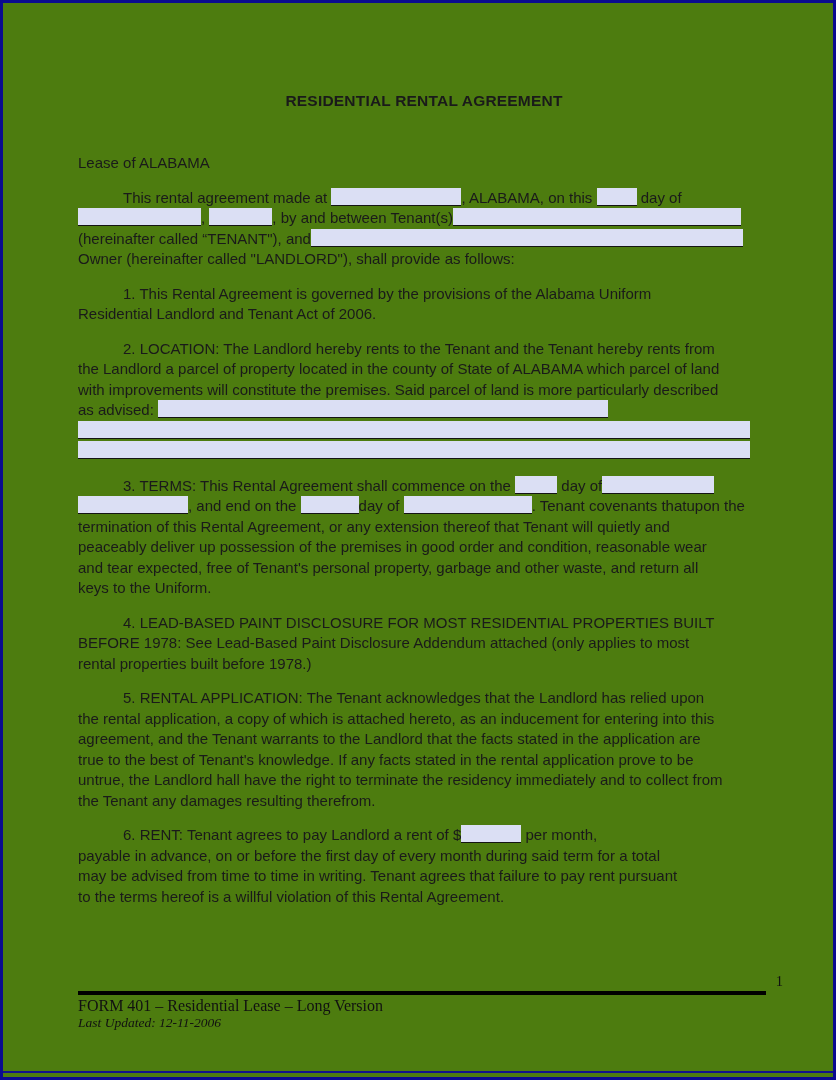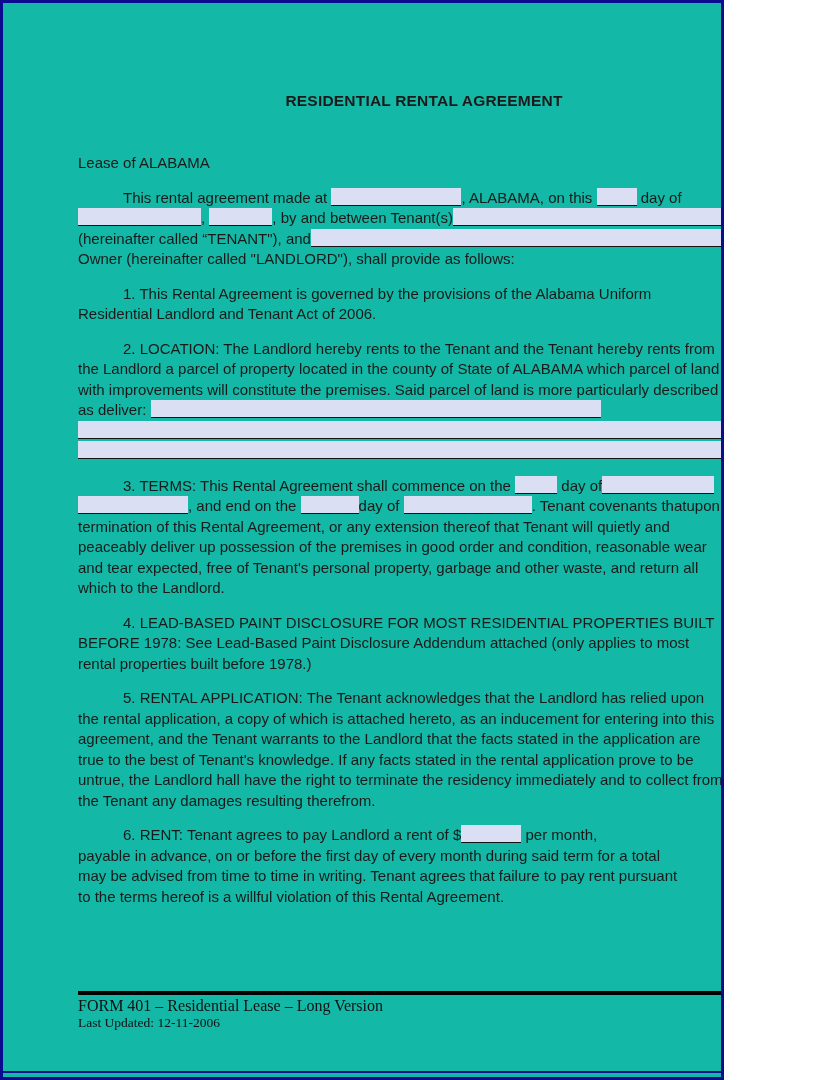--- a/index.html
+++ b/index.html
@@ -1,22 +1,22 @@
 <!DOCTYPE html>
 <html><head>
 <meta charset="utf-8">
 <style>
   html, body { margin: 0; padding: 0; background: #ffffff; }
 
   .page {
     position: relative;
-    width: 724px;
+    width: 836px;
     height: 1080px;
     box-sizing: border-box;
-    background: #14b8a6;
+    background: #4d7c0f;
     border: 3px solid #0b0b8f;
     overflow: hidden;
     font-family: "Liberation Sans", sans-serif;
     color: #1a1a1a;
   }
 
   .doc-area {
     position: absolute;
     left: 75px;
     top: 87px;
@@ -71,20 +71,21 @@
   }
   .form-line {
     font-size: 16px;
     line-height: 17px;
     margin-top: 2px;
     white-space: pre;
   }
   .updated-line {
     font-size: 13.5px;
     line-height: 17px;
+    font-style: italic;
     white-space: pre;
   }
 
   .trim-line {
     position: absolute;
     left: 0;
     right: 0;
     bottom: 4px;
     height: 2px;
     background: #12128c;
@@ -107,31 +108,31 @@
           <div class="line" data-name="text-line"><span class="txt" data-name="text-run">Owner (hereinafter called "LANDLORD"), shall provide as follows:</span></div>
         </div>
         <div class="sec" data-name="section-1-governing-law">
           <div class="line indent" data-name="text-line"><span class="txt" data-name="text-run">1. This Rental Agreement is governed by the provisions of the Alabama Uniform</span></div>
           <div class="line" data-name="text-line"><span class="txt" data-name="text-run">Residential Landlord and Tenant Act of 2006.</span></div>
         </div>
         <div class="sec" data-name="section-2-location">
           <div class="line indent" data-name="text-line"><span class="txt" data-name="text-run">2. LOCATION: The Landlord hereby rents to the Tenant and the Tenant hereby rents from</span></div>
           <div class="line" data-name="text-line"><span class="txt" data-name="text-run">the Landlord a parcel of property located in the county of State of ALABAMA which parcel of land</span></div>
           <div class="line" data-name="text-line"><span class="txt" data-name="text-run">with improvements will constitute the premises. Said parcel of land is more particularly described</span></div>
-          <div class="line" data-name="text-line"><span class="txt" data-name="text-run">as deliver: </span><span class="blank" data-name="property-description-1-field" style="width: 450px;"></span></div>
+          <div class="line" data-name="text-line"><span class="txt" data-name="text-run">as advised: </span><span class="blank" data-name="property-description-1-field" style="width: 450px;"></span></div>
           <div class="line" data-name="text-line"><span class="blank" data-name="property-description-2-field" style="width: 672px;"></span></div>
           <div class="line" data-name="text-line"><span class="blank" data-name="property-description-3-field" style="width: 672px;"></span></div>
         </div>
         <div class="sec" data-name="section-3-terms">
           <div class="line indent" data-name="text-line"><span class="txt" data-name="text-run">3. TERMS: This Rental Agreement shall commence on the </span><span class="blank" data-name="commence-day-field" style="width: 42px;"></span><span class="txt" data-name="text-run"> day of</span><span class="blank" data-name="commence-month-field" style="width: 112px;"></span></div>
           <div class="line" data-name="text-line"><span class="blank" data-name="commence-year-field" style="width: 110px;"></span><span class="txt" data-name="text-run">, and end on the </span><span class="blank" data-name="end-day-field" style="width: 58px;"></span><span class="txt" data-name="text-run">day of </span><span class="blank" data-name="end-month-field" style="width: 128px;"></span><span class="txt" data-name="text-run">. Tenant covenants thatupon the</span></div>
           <div class="line" data-name="text-line"><span class="txt" data-name="text-run">termination of this Rental Agreement, or any extension thereof that Tenant will quietly and</span></div>
           <div class="line" data-name="text-line"><span class="txt" data-name="text-run">peaceably deliver up possession of the premises in good order and condition, reasonable wear</span></div>
           <div class="line" data-name="text-line"><span class="txt" data-name="text-run">and tear expected, free of Tenant's personal property, garbage and other waste, and return all</span></div>
-          <div class="line" data-name="text-line"><span class="txt" data-name="text-run">which to the Landlord.</span></div>
+          <div class="line" data-name="text-line"><span class="txt" data-name="text-run">keys to the Uniform.</span></div>
         </div>
         <div class="sec" data-name="section-4-lead-paint">
           <div class="line indent" data-name="text-line"><span class="txt" data-name="text-run">4. LEAD-BASED PAINT DISCLOSURE FOR MOST RESIDENTIAL PROPERTIES BUILT</span></div>
           <div class="line" data-name="text-line"><span class="txt" data-name="text-run">BEFORE 1978: See Lead-Based Paint Disclosure Addendum attached (only applies to most</span></div>
           <div class="line" data-name="text-line"><span class="txt" data-name="text-run">rental properties built before 1978.)</span></div>
         </div>
         <div class="sec" data-name="section-5-rental-application">
           <div class="line indent" data-name="text-line"><span class="txt" data-name="text-run">5. RENTAL APPLICATION: The Tenant acknowledges that the Landlord has relied upon</span></div>
           <div class="line" data-name="text-line"><span class="txt" data-name="text-run">the rental application, a copy of which is attached hereto, as an inducement for entering into this</span></div>
           <div class="line" data-name="text-line"><span class="txt" data-name="text-run">agreement, and the Tenant warrants to the Landlord that the facts stated in the application are</span></div>

